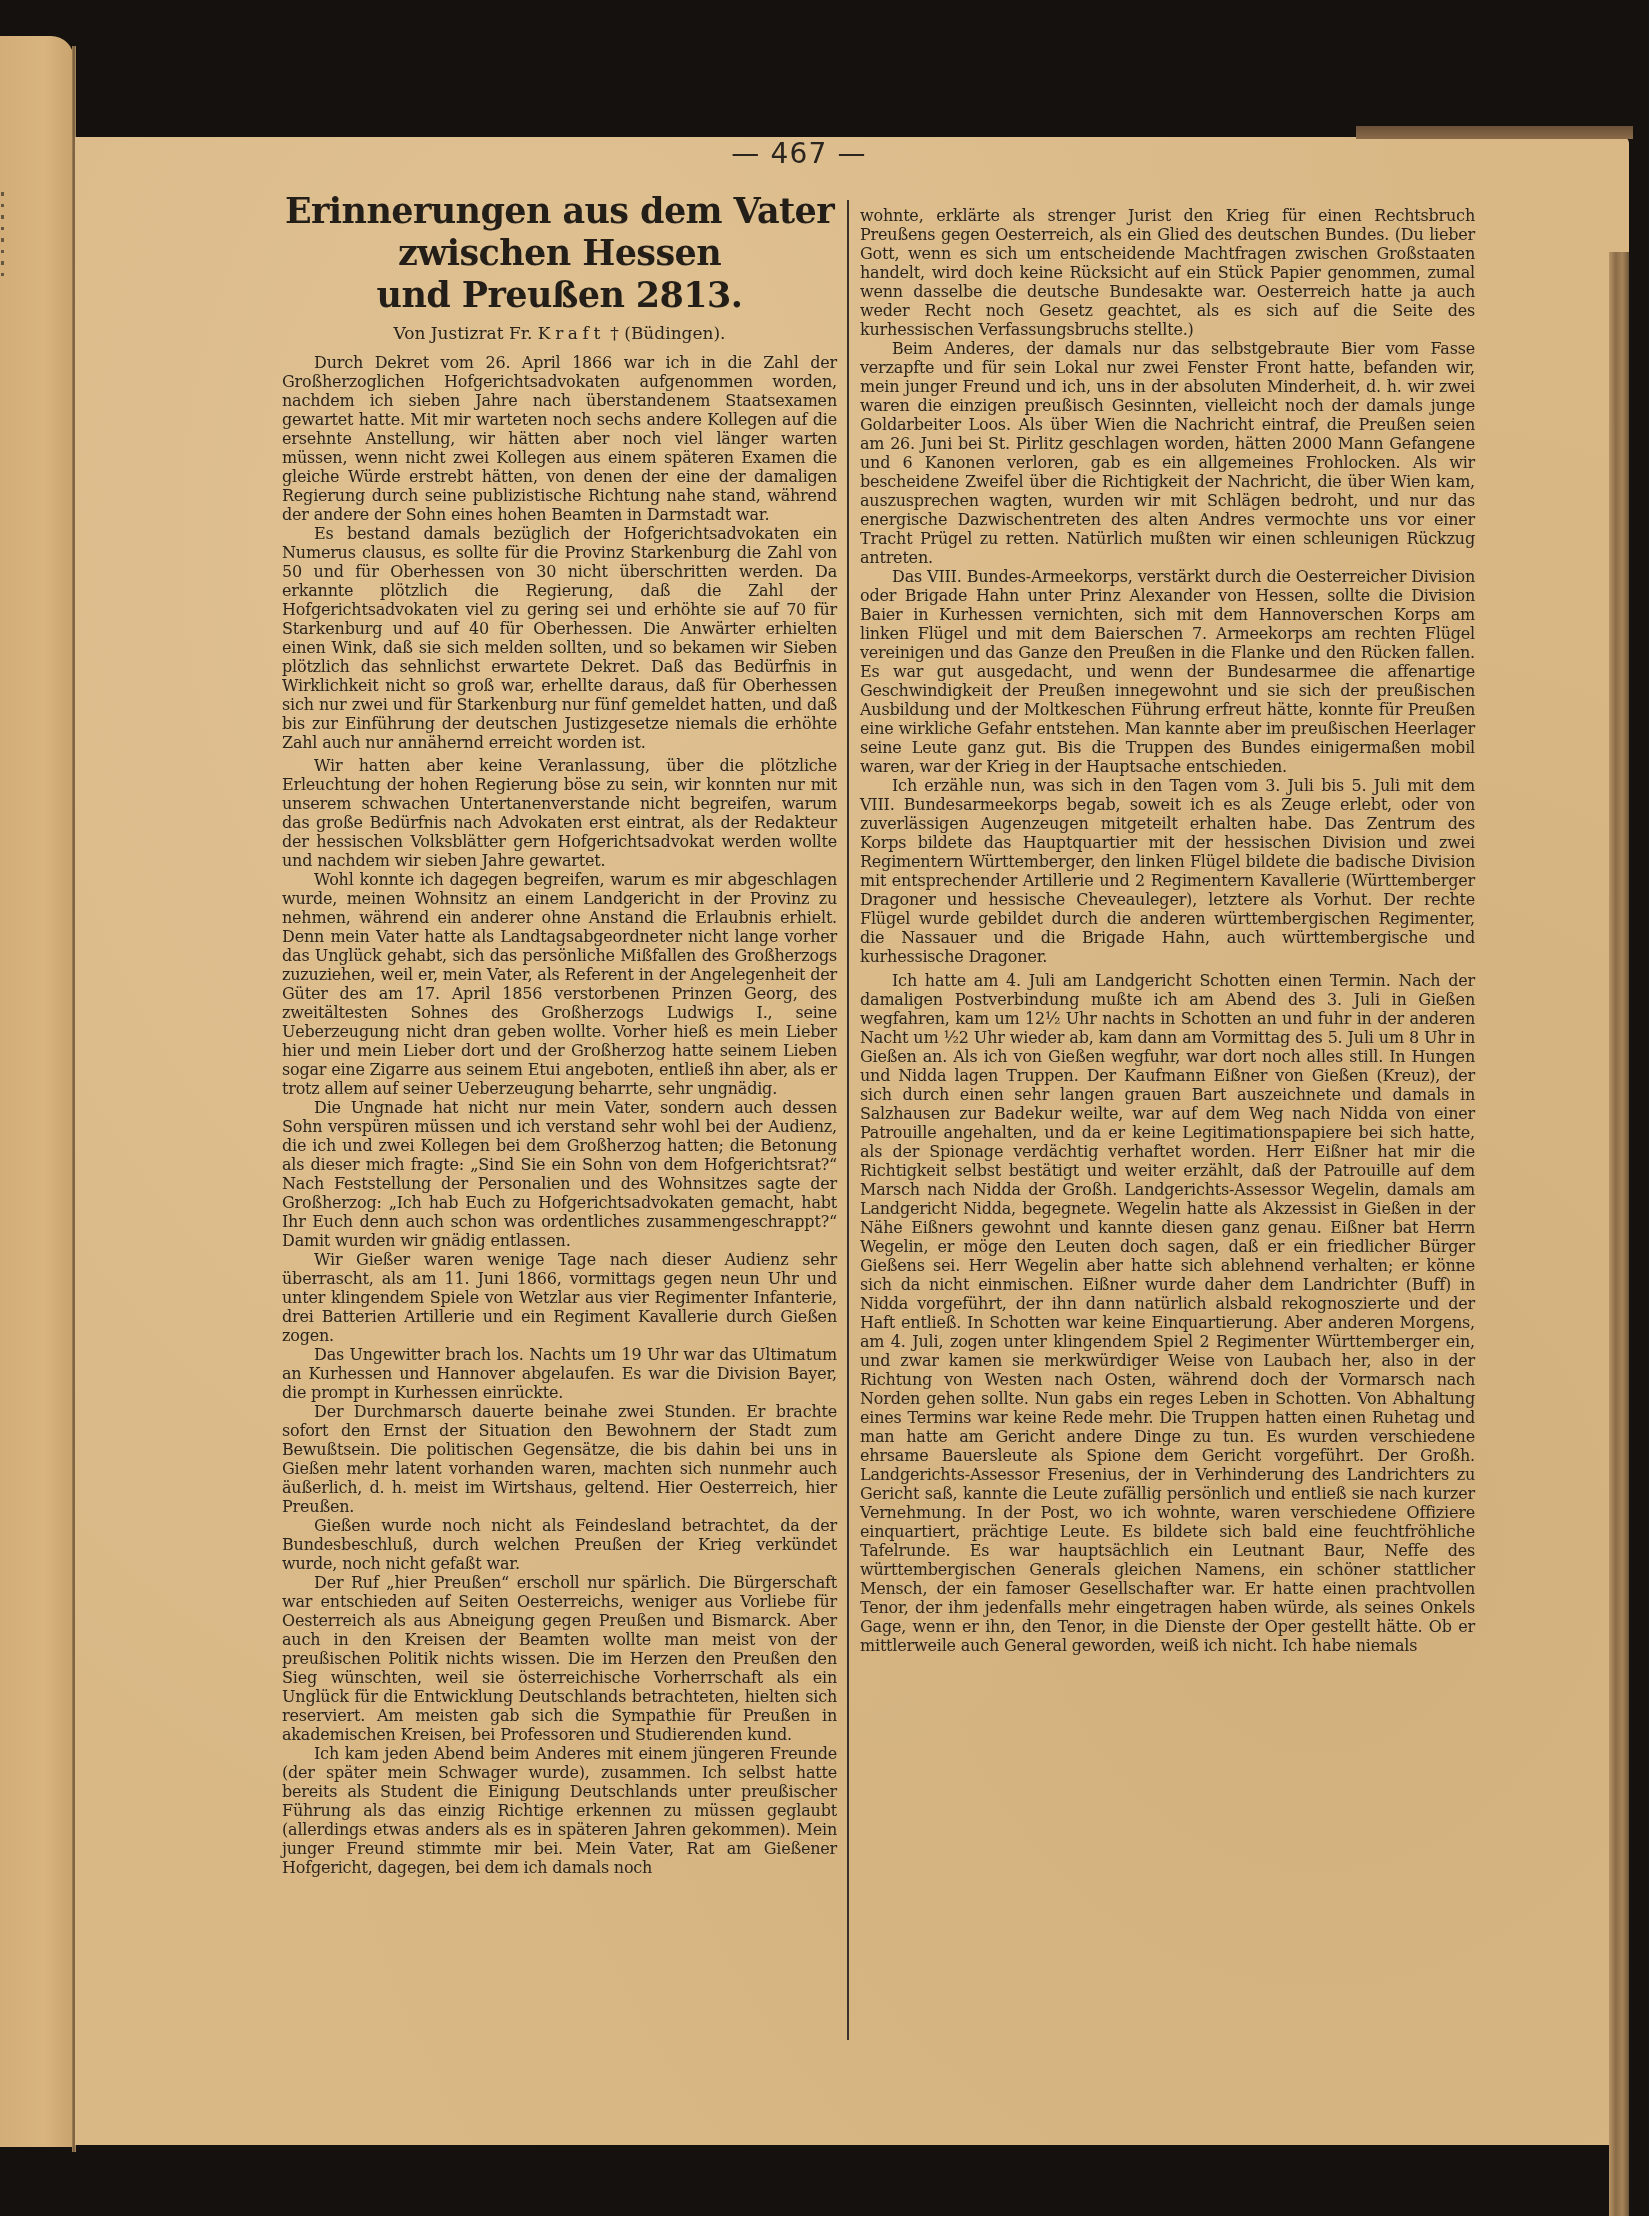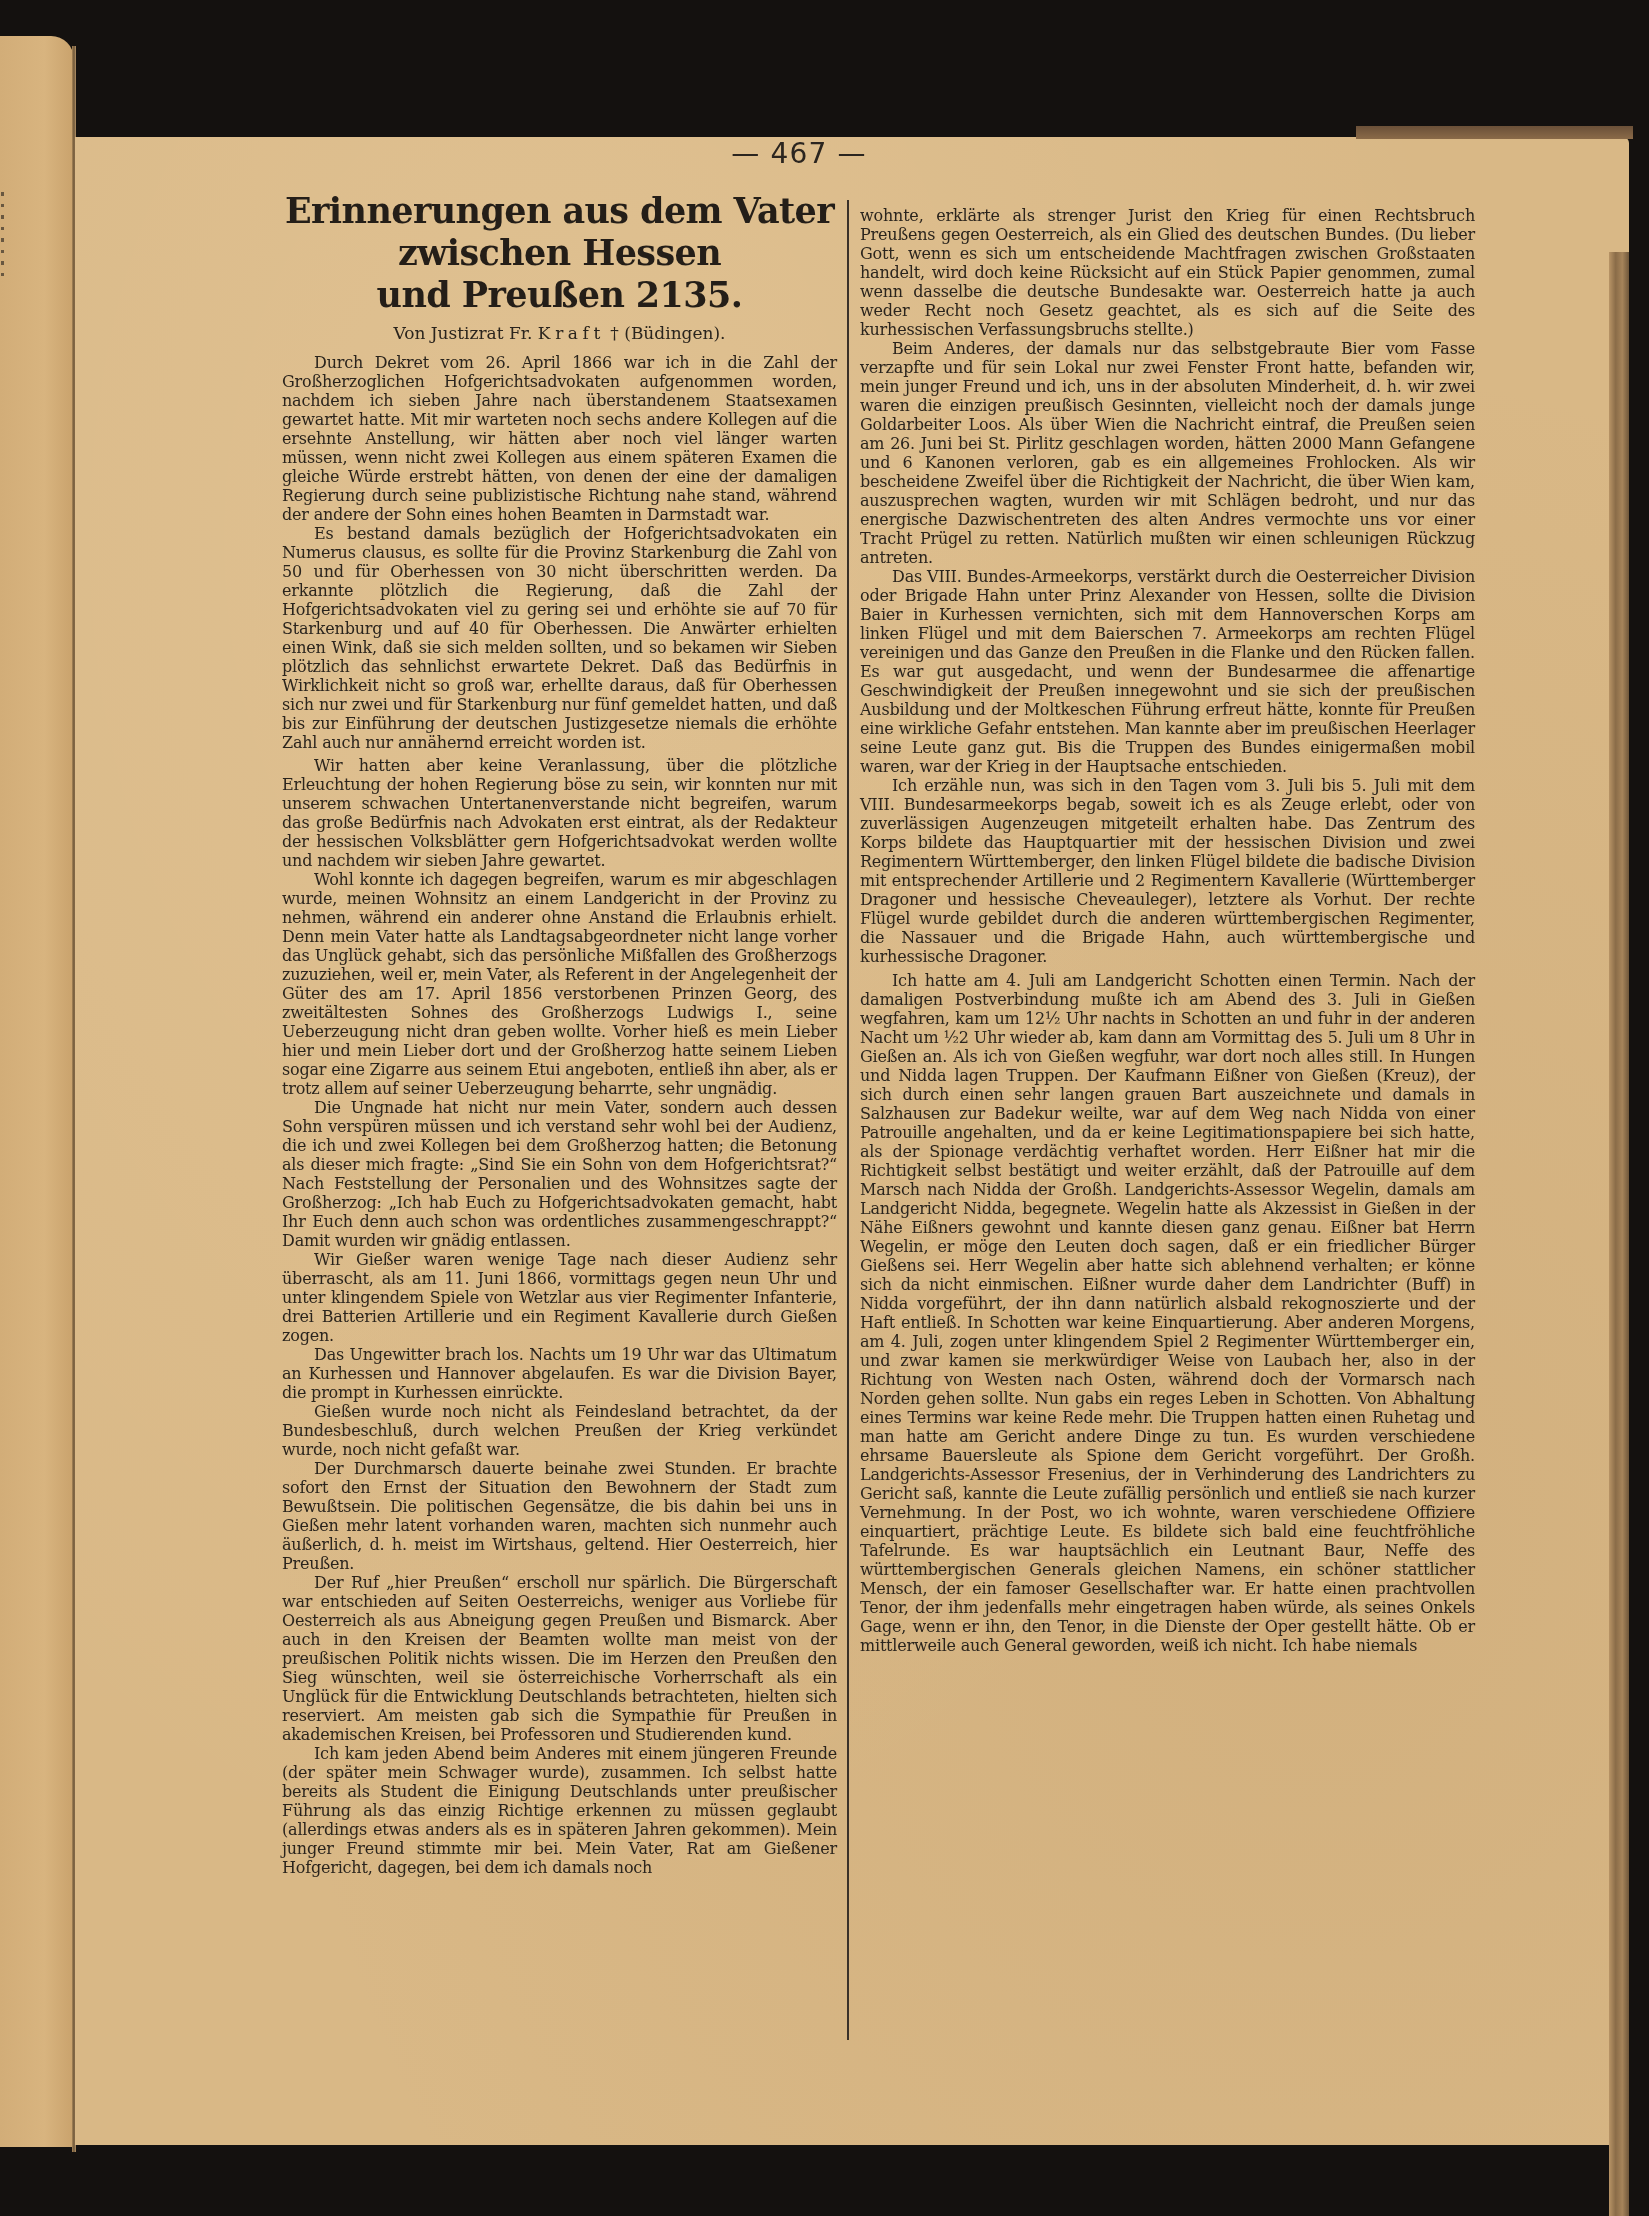--- a/index.html
+++ b/index.html
@@ -91,36 +91,36 @@
 </div>
 <div class="top-edge"></div>
 
 <div class="page-number">— 467 —</div>
 
 <div class="col-rule"></div>
 
 <div class="col col-left">
   <h1 class="title">
     <span>Erinnerungen aus dem Vater zwischen Hessen</span><br>
-    <span>und Preußen 2135.</span>
+    <span>und Preußen 2813.</span>
   </h1>
   <div class="byline">
     <span>Von Justizrat Fr.</span>
     <span class="sp">Kraft</span>
     <span>† (Büdingen).</span>
   </div>
   <p class="body">Durch Dekret vom 26. April 1866 war ich in die Zahl der Großherzoglichen Hofgerichtsadvokaten aufgenommen worden, nachdem ich sieben Jahre nach überstandenem Staatsexamen gewartet hatte. Mit mir warteten noch sechs andere Kollegen auf die ersehnte Anstellung, wir hätten aber noch viel länger warten müssen, wenn nicht zwei Kollegen aus einem späteren Examen die gleiche Würde erstrebt hätten, von denen der eine der damaligen Regierung durch seine publizistische Richtung nahe stand, während der andere der Sohn eines hohen Beamten in Darmstadt war.</p>
   <p class="body">Es bestand damals bezüglich der Hofgerichtsadvokaten ein Numerus clausus, es sollte für die Provinz Starkenburg die Zahl von 50 und für Oberhessen von 30 nicht überschritten werden. Da erkannte plötzlich die Regierung, daß die Zahl der Hofgerichtsadvokaten viel zu gering sei und erhöhte sie auf 70 für Starkenburg und auf 40 für Oberhessen. Die Anwärter erhielten einen Wink, daß sie sich melden sollten, und so bekamen wir Sieben plötzlich das sehnlichst erwartete Dekret. Daß das Bedürfnis in Wirklichkeit nicht so groß war, erhellte daraus, daß für Oberhessen sich nur zwei und für Starkenburg nur fünf gemeldet hatten, und daß bis zur Einführung der deutschen Justizgesetze niemals die erhöhte Zahl auch nur annähernd erreicht worden ist.</p>
   <p class="body gap">Wir hatten aber keine Veranlassung, über die plötzliche Erleuchtung der hohen Regierung böse zu sein, wir konnten nur mit unserem schwachen Untertanenverstande nicht begreifen, warum das große Bedürfnis nach Advokaten erst eintrat, als der Redakteur der hessischen Volksblätter gern Hofgerichtsadvokat werden wollte und nachdem wir sieben Jahre gewartet.</p>
   <p class="body">Wohl konnte ich dagegen begreifen, warum es mir abgeschlagen wurde, meinen Wohnsitz an einem Landgericht in der Provinz zu nehmen, während ein anderer ohne Anstand die Erlaubnis erhielt. Denn mein Vater hatte als Landtagsabgeordneter nicht lange vorher das Unglück gehabt, sich das persönliche Mißfallen des Großherzogs zuzuziehen, weil er, mein Vater, als Referent in der Angelegenheit der Güter des am 17. April 1856 verstorbenen Prinzen Georg, des zweitältesten Sohnes des Großherzogs Ludwigs I., seine Ueberzeugung nicht dran geben wollte. Vorher hieß es mein Lieber hier und mein Lieber dort und der Großherzog hatte seinem Lieben sogar eine Zigarre aus seinem Etui angeboten, entließ ihn aber, als er trotz allem auf seiner Ueberzeugung beharrte, sehr ungnädig.</p>
   <p class="body">Die Ungnade hat nicht nur mein Vater, sondern auch dessen Sohn verspüren müssen und ich verstand sehr wohl bei der Audienz, die ich und zwei Kollegen bei dem Großherzog hatten; die Betonung als dieser mich fragte: „Sind Sie ein Sohn von dem Hofgerichtsrat?“ Nach Feststellung der Personalien und des Wohnsitzes sagte der Großherzog: „Ich hab Euch zu Hofgerichtsadvokaten gemacht, habt Ihr Euch denn auch schon was ordentliches zusammengeschrappt?“ Damit wurden wir gnädig entlassen.</p>
   <p class="body">Wir Gießer waren wenige Tage nach dieser Audienz sehr überrascht, als am 11. Juni 1866, vormittags gegen neun Uhr und unter klingendem Spiele von Wetzlar aus vier Regimenter Infanterie, drei Batterien Artillerie und ein Regiment Kavallerie durch Gießen zogen.</p>
   <p class="body">Das Ungewitter brach los. Nachts um 19 Uhr war das Ultimatum an Kurhessen und Hannover abgelaufen. Es war die Division Bayer, die prompt in Kurhessen einrückte.</p>
+  <p class="body">Der Durchmarsch dauerte beinahe zwei Stunden. Er brachte sofort den Ernst der Situation den Bewohnern der Stadt zum Bewußtsein. Die politischen Gegensätze, die bis dahin bei uns in Gießen mehr latent vorhanden waren, machten sich nunmehr auch äußerlich, d. h. meist im Wirtshaus, geltend. Hier Oesterreich, hier Preußen.</p>
   <p class="body">Gießen wurde noch nicht als Feindesland betrachtet, da der Bundesbeschluß, durch welchen Preußen der Krieg verkündet wurde, noch nicht gefaßt war.</p>
-  <p class="body">Der Durchmarsch dauerte beinahe zwei Stunden. Er brachte sofort den Ernst der Situation den Bewohnern der Stadt zum Bewußtsein. Die politischen Gegensätze, die bis dahin bei uns in Gießen mehr latent vorhanden waren, machten sich nunmehr auch äußerlich, d. h. meist im Wirtshaus, geltend. Hier Oesterreich, hier Preußen.</p>
   <p class="body">Der Ruf „hier Preußen“ erscholl nur spärlich. Die Bürgerschaft war entschieden auf Seiten Oesterreichs, weniger aus Vorliebe für Oesterreich als aus Abneigung gegen Preußen und Bismarck. Aber auch in den Kreisen der Beamten wollte man meist von der preußischen Politik nichts wissen. Die im Herzen den Preußen den Sieg wünschten, weil sie österreichische Vorherrschaft als ein Unglück für die Entwicklung Deutschlands betrachteten, hielten sich reserviert. Am meisten gab sich die Sympathie für Preußen in akademischen Kreisen, bei Professoren und Studierenden kund.</p>
   <p class="body">Ich kam jeden Abend beim Anderes mit einem jüngeren Freunde (der später mein Schwager wurde), zusammen. Ich selbst hatte bereits als Student die Einigung Deutschlands unter preußischer Führung als das einzig Richtige erkennen zu müssen geglaubt (allerdings etwas anders als es in späteren Jahren gekommen). Mein junger Freund stimmte mir bei. Mein Vater, Rat am Gießener Hofgericht, dagegen, bei dem ich damals noch</p>
 </div>
 
 <div class="col col-right">
   <p class="body noindent">wohnte, erklärte als strenger Jurist den Krieg für einen Rechtsbruch Preußens gegen Oesterreich, als ein Glied des deutschen Bundes. (Du lieber Gott, wenn es sich um entscheidende Machtfragen zwischen Großstaaten handelt, wird doch keine Rücksicht auf ein Stück Papier genommen, zumal wenn dasselbe die deutsche Bundesakte war. Oesterreich hatte ja auch weder Recht noch Gesetz geachtet, als es sich auf die Seite des kurhessischen Verfassungsbruchs stellte.)</p>
   <p class="body">Beim Anderes, der damals nur das selbstgebraute Bier vom Fasse verzapfte und für sein Lokal nur zwei Fenster Front hatte, befanden wir, mein junger Freund und ich, uns in der absoluten Minderheit, d. h. wir zwei waren die einzigen preußisch Gesinnten, vielleicht noch der damals junge Goldarbeiter Loos. Als über Wien die Nachricht eintraf, die Preußen seien am 26. Juni bei St. Pirlitz geschlagen worden, hätten 2000 Mann Gefangene und 6 Kanonen verloren, gab es ein allgemeines Frohlocken. Als wir bescheidene Zweifel über die Richtigkeit der Nachricht, die über Wien kam, auszusprechen wagten, wurden wir mit Schlägen bedroht, und nur das energische Dazwischentreten des alten Andres vermochte uns vor einer Tracht Prügel zu retten. Natürlich mußten wir einen schleunigen Rückzug antreten.</p>
   <p class="body">Das VIII. Bundes-Armeekorps, verstärkt durch die Oesterreicher Division oder Brigade Hahn unter Prinz Alexander von Hessen, sollte die Division Baier in Kurhessen vernichten, sich mit dem Hannoverschen Korps am linken Flügel und mit dem Baierschen 7. Armeekorps am rechten Flügel vereinigen und das Ganze den Preußen in die Flanke und den Rücken fallen. Es war gut ausgedacht, und wenn der Bundesarmee die affenartige Geschwindigkeit der Preußen innegewohnt und sie sich der preußischen Ausbildung und der Moltkeschen Führung erfreut hätte, konnte für Preußen eine wirkliche Gefahr entstehen. Man kannte aber im preußischen Heerlager seine Leute ganz gut. Bis die Truppen des Bundes einigermaßen mobil waren, war der Krieg in der Hauptsache entschieden.</p>
   <p class="body">Ich erzähle nun, was sich in den Tagen vom 3. Juli bis 5. Juli mit dem VIII. Bundesarmeekorps begab, soweit ich es als Zeuge erlebt, oder von zuverlässigen Augenzeugen mitgeteilt erhalten habe. Das Zentrum des Korps bildete das Hauptquartier mit der hessischen Division und zwei Regimentern Württemberger, den linken Flügel bildete die badische Division mit entsprechender Artillerie und 2 Regimentern Kavallerie (Württemberger Dragoner und hessische Cheveauleger), letztere als Vorhut. Der rechte Flügel wurde gebildet durch die anderen württembergischen Regimenter, die Nassauer und die Brigade Hahn, auch württembergische und kurhessische Dragoner.</p>
   <p class="body gap">Ich hatte am 4. Juli am Landgericht Schotten einen Termin. Nach der damaligen Postverbindung mußte ich am Abend des 3. Juli in Gießen wegfahren, kam um 12½ Uhr nachts in Schotten an und fuhr in der anderen Nacht um ½2 Uhr wieder ab, kam dann am Vormittag des 5. Juli um 8 Uhr in Gießen an. Als ich von Gießen wegfuhr, war dort noch alles still. In Hungen und Nidda lagen Truppen. Der Kaufmann Eißner von Gießen (Kreuz), der sich durch einen sehr langen grauen Bart auszeichnete und damals in Salzhausen zur Badekur weilte, war auf dem Weg nach Nidda von einer Patrouille angehalten, und da er keine Legitimationspapiere bei sich hatte, als der Spionage verdächtig verhaftet worden. Herr Eißner hat mir die Richtigkeit selbst bestätigt und weiter erzählt, daß der Patrouille auf dem Marsch nach Nidda der Großh. Landgerichts-Assessor Wegelin, damals am Landgericht Nidda, begegnete. Wegelin hatte als Akzessist in Gießen in der Nähe Eißners gewohnt und kannte diesen ganz genau. Eißner bat Herrn Wegelin, er möge den Leuten doch sagen, daß er ein friedlicher Bürger Gießens sei. Herr Wegelin aber hatte sich ablehnend verhalten; er könne sich da nicht einmischen. Eißner wurde daher dem Landrichter (Buff) in Nidda vorgeführt, der ihn dann natürlich alsbald rekognoszierte und der Haft entließ. In Schotten war keine Einquartierung. Aber anderen Morgens, am 4. Juli, zogen unter klingendem Spiel 2 Regimenter Württemberger ein, und zwar kamen sie merkwürdiger Weise von Laubach her, also in der Richtung von Westen nach Osten, während doch der Vormarsch nach Norden gehen sollte. Nun gabs ein reges Leben in Schotten. Von Abhaltung eines Termins war keine Rede mehr. Die Truppen hatten einen Ruhetag und man hatte am Gericht andere Dinge zu tun. Es wurden verschiedene ehrsame Bauersleute als Spione dem Gericht vorgeführt. Der Großh. Landgerichts-Assessor Fresenius, der in Verhinderung des Landrichters zu Gericht saß, kannte die Leute zufällig persönlich und entließ sie nach kurzer Vernehmung. In der Post, wo ich wohnte, waren verschiedene Offiziere einquartiert, prächtige Leute. Es bildete sich bald eine feuchtfröhliche Tafelrunde. Es war hauptsächlich ein Leutnant Baur, Neffe des württembergischen Generals gleichen Namens, ein schöner stattlicher Mensch, der ein famoser Gesellschafter war. Er hatte einen prachtvollen Tenor, der ihm jedenfalls mehr eingetragen haben würde, als seines Onkels Gage, wenn er ihn, den Tenor, in die Dienste der Oper gestellt hätte. Ob er mittlerweile auch General geworden, weiß ich nicht. Ich habe niemals</p>

